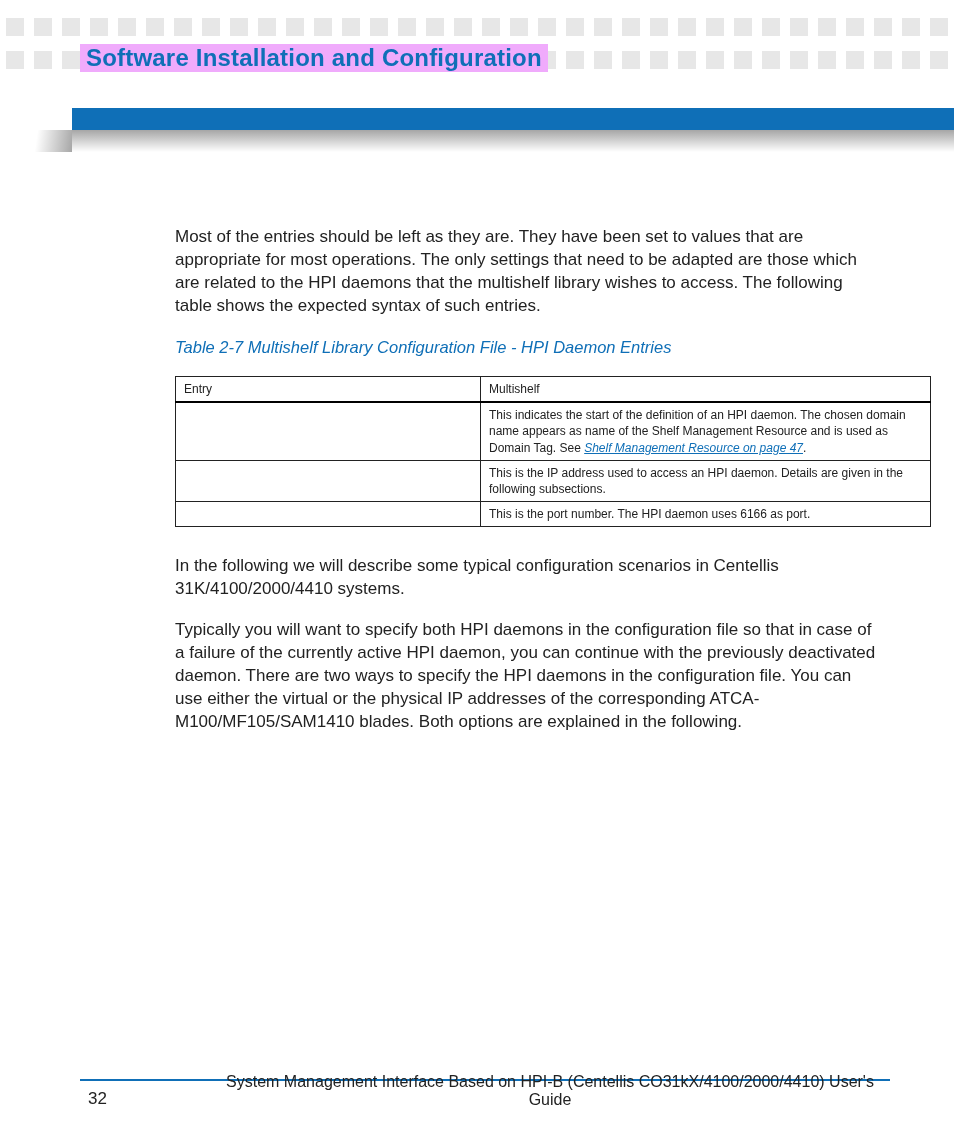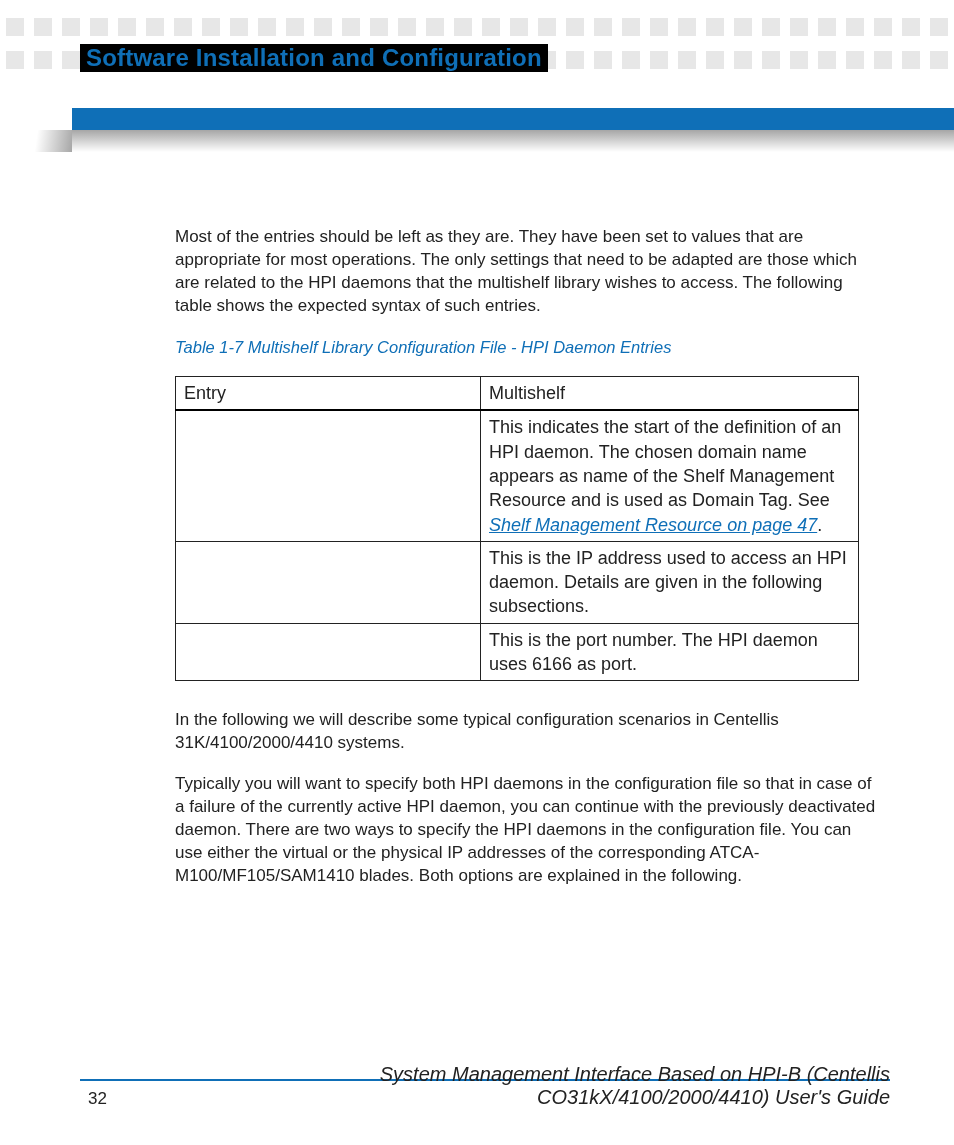--- a/index.html
+++ b/index.html
@@ -5,48 +5,48 @@
   * { box-sizing: border-box; margin: 0; padding: 0; }
   html, body { width: 954px; height: 1145px; background: #fff; font-family: "Myriad Pro","Segoe UI","Helvetica Neue",Arial,sans-serif; color: #222; }
   .page { position: relative; width: 954px; height: 1145px; overflow: hidden; }
   
   .squares { position: absolute; left: 0; top: 18px; width: 954px; height: 56px; display: grid; grid-template-columns: repeat(34, 1fr); grid-template-rows: repeat(2, 1fr); gap: 10px 10px; padding: 0 6px; }
   .squares span { background: #e7e7e7; width: 18px; height: 18px; }
 
   .chapter-title {
     position: absolute; left: 80px; top: 44px; z-index: 5;
     color: #0f6fb7; font-size: 24px; font-weight: 700; letter-spacing: .2px;
-    background: #000000; padding: 0 6px;
+    background: #f0abfc; padding: 0 6px;
   }
 
   .blue-bar { position: absolute; left: 72px; right: 0; top: 108px; height: 22px; background: #0f6fb7; }
   .shadow {
     position: absolute; left: 72px; right: 0; top: 130px; height: 22px;
     background: linear-gradient(180deg, rgba(0,0,0,.35), rgba(0,0,0,0));
   }
   .shadow::before{
     content:""; position:absolute; left:-72px; top:0; width:72px; height:22px;
     background: linear-gradient(98deg, rgba(0,0,0,0) 0 50%, rgba(0,0,0,.35) 100%);
   }
 
   .content { position: absolute; left: 175px; top: 186px; width: 708px; font-size: 17px; line-height: 1.35; color: #222; margin-top: 40px; }
   .content p { margin-bottom: 18px; }
 
   .table-caption { color: #0f6fb7; font-style: italic; font-size: 16.5px; margin: 6px 0 10px; }
 
-  table.cfg { width: 684px; border-collapse: collapse; font-size: 18px; }
+  table.cfg { width: 756px; border-collapse: collapse; font-size: 12px; }
   table.cfg th, table.cfg td { border: 1px solid #222; padding: 4px 8px; vertical-align: top; text-align: left; font-weight: 400; }
   table.cfg thead th { font-weight: 400; }
   table.cfg thead tr { border-bottom: 2.2px solid #000; }
   table.cfg col.c1 { width: 305px; }
   .inline-link { color: #0f6fb7; font-style: italic; }
 
   .footer-line { position: absolute; left: 80px; right: 64px; bottom: 64px; height: 0; border-top: 2px solid #0f6fb7; }
   .page-number { position: absolute; left: 88px; bottom: 36px; font-size: 17px; }
-  .footer-text { position: absolute; left: 210px; right: 64px; bottom: 36px; font-size: 20px; text-align: right; font-style: italic; }
+  .footer-text { position: absolute; left: 210px; right: 64px; bottom: 36px; font-size: 16px; text-align: center; }
 </style>
 </head>
 <body>
 <div class="page">
 
   <div class="squares">
 
     <span></span>
       <span></span>
       <span></span>
@@ -118,21 +118,21 @@
   </div>
 
   <h1 class="chapter-title">Software Installation and Configuration</h1>
 
   <div class="blue-bar"></div>
   <div class="shadow"></div>
 
   <div class="content">
     <p>Most of the entries should be left as they are. They have been set to values that are appropriate for most operations. The only settings that need to be adapted are those which are related to the HPI daemons that the multishelf library wishes to access. The following table shows the expected syntax of such entries.</p>
 
-    <p class="table-caption">Table 1-7 Multishelf Library Configuration File - HPI Daemon Entries</p>
+    <p class="table-caption">Table 2-7 Multishelf Library Configuration File - HPI Daemon Entries</p>
 
     <table class="cfg">
       <colgroup>
           <col class="c1">
           <col>
         </colgroup>
       <thead>
         <tr>
           <th>Entry</th>
           <th>Multishelf</th>

